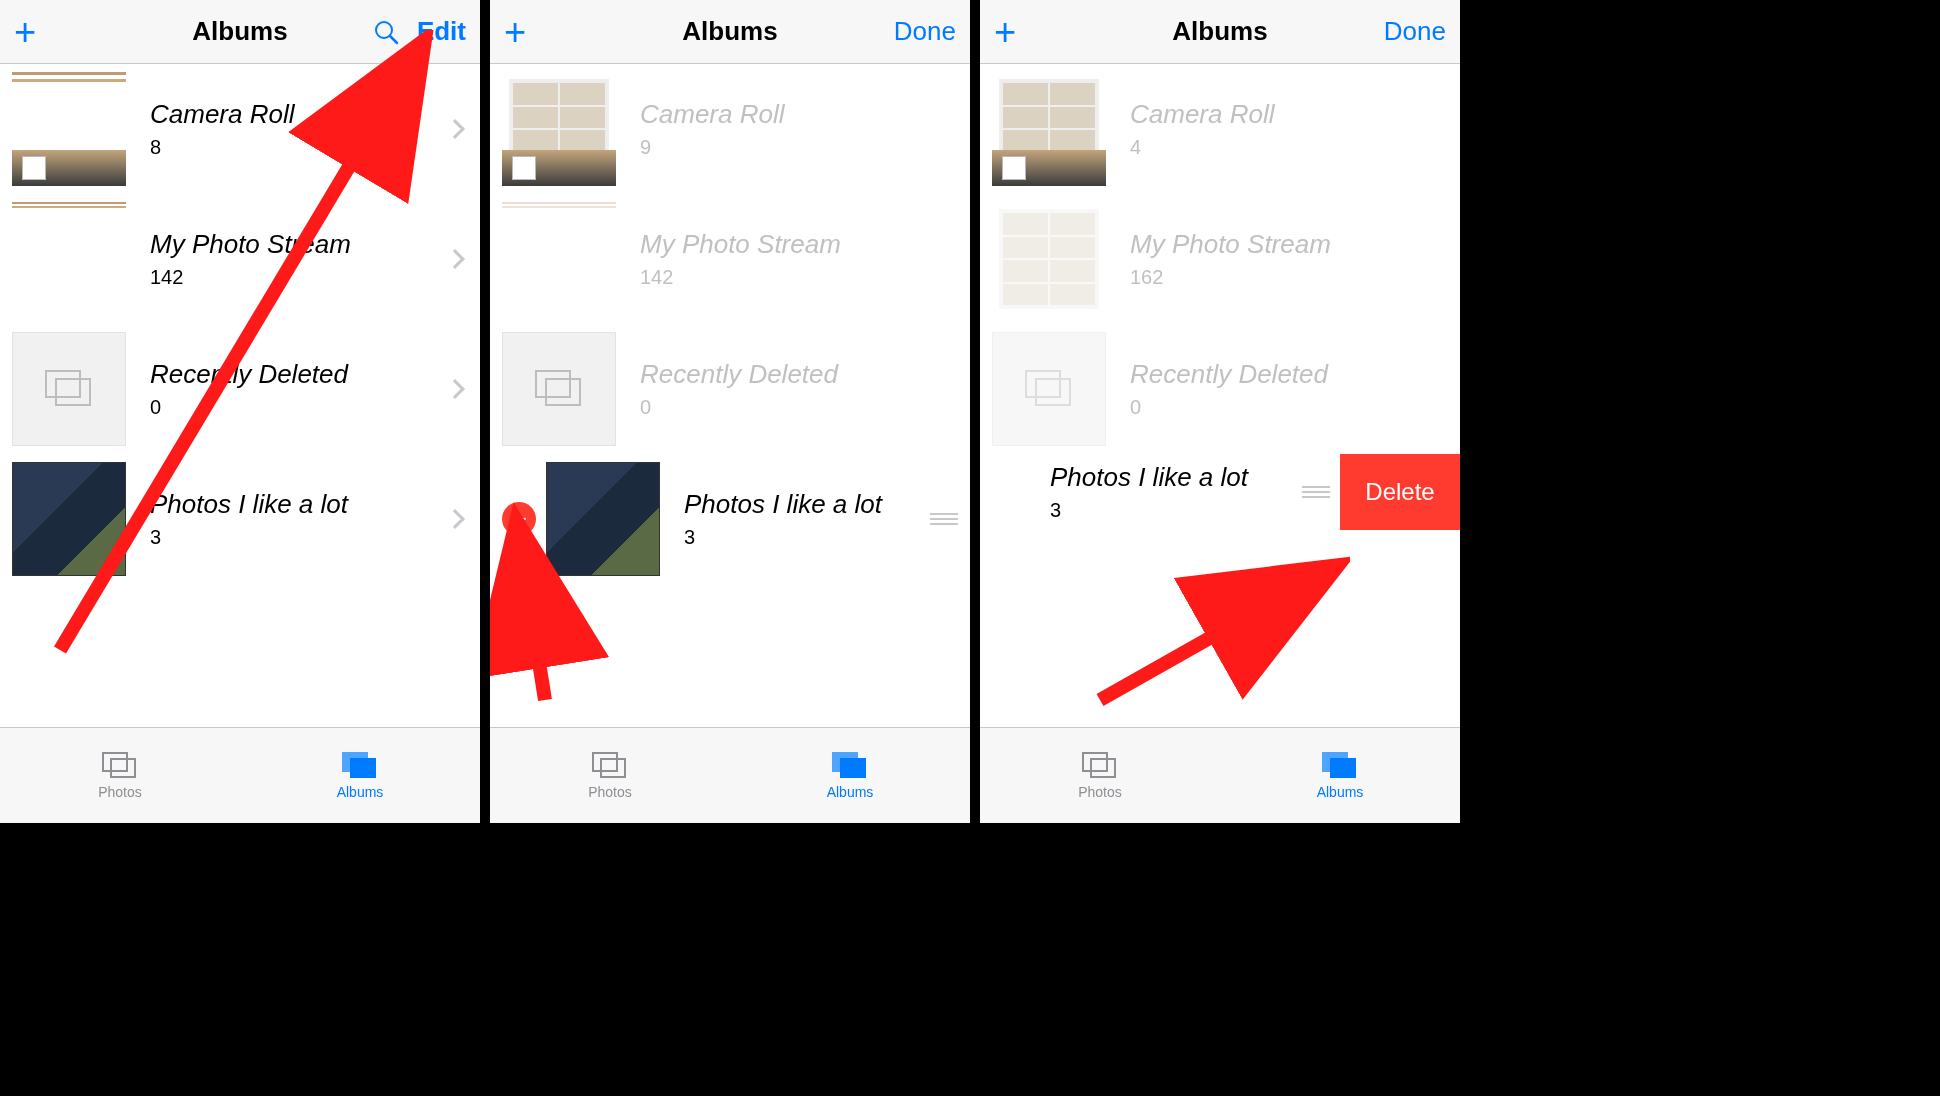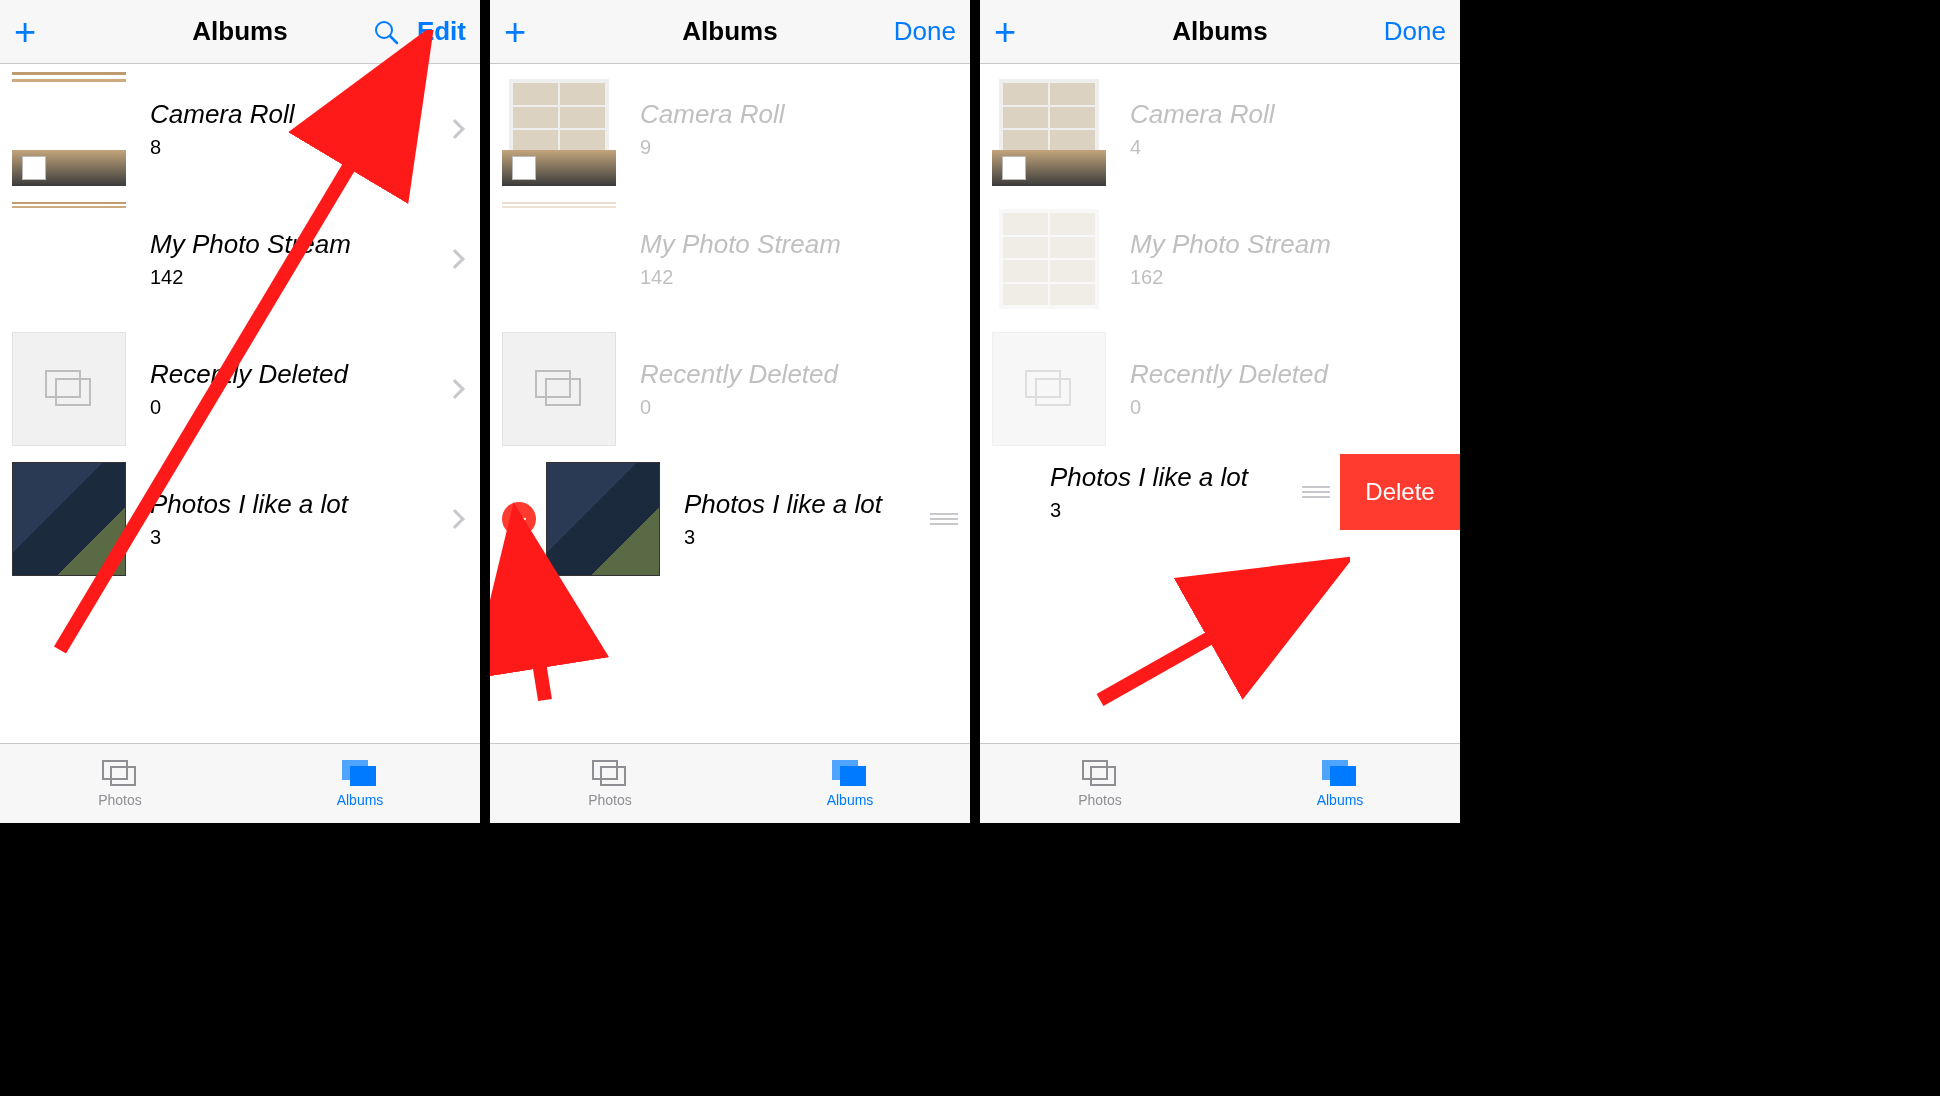--- a/index.html
+++ b/index.html
@@ -116,21 +116,21 @@
     .reorder span { width:28px; height:2px; background:#c7c7cc; }
     .delete-btn {
       background:#ff3b30; color:#fff;
       font-size:24px; display:flex; align-items:center; justify-content:center;
       width:120px; align-self:stretch;
       margin:-8px -12px -8px 10px;
     }
 
     
     .tabbar {
-      height:80px; background:#f7f7f8; border-top:1px solid #c8c8c8;
+      height:96px; background:#f7f7f8; border-top:1px solid #c8c8c8;
       display:flex;
     }
     .tab { flex:1; display:flex; flex-direction:column; align-items:center; justify-content:center; gap:4px; cursor:pointer;}
     .tab span { font-size:14px; }
     .tab.inactive { color:#8e8e93; }
     .tab.active { color:#007aff; }
     .tab-icon-photos { width:36px; height:28px; }
     .tab-icon-photos rect { fill:none; stroke:currentColor; stroke-width:2; }
     .tab-icon-albums { width:36px; height:28px; }
     .tab-icon-albums .a { fill:#007aff; }

